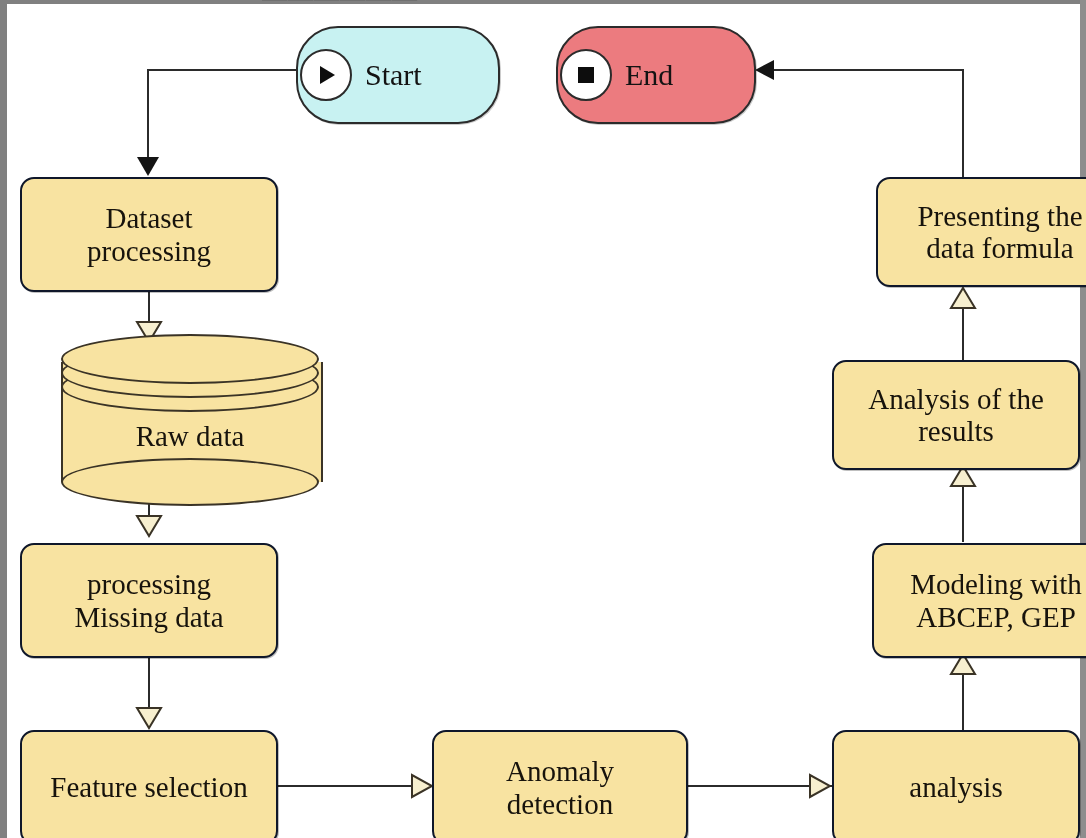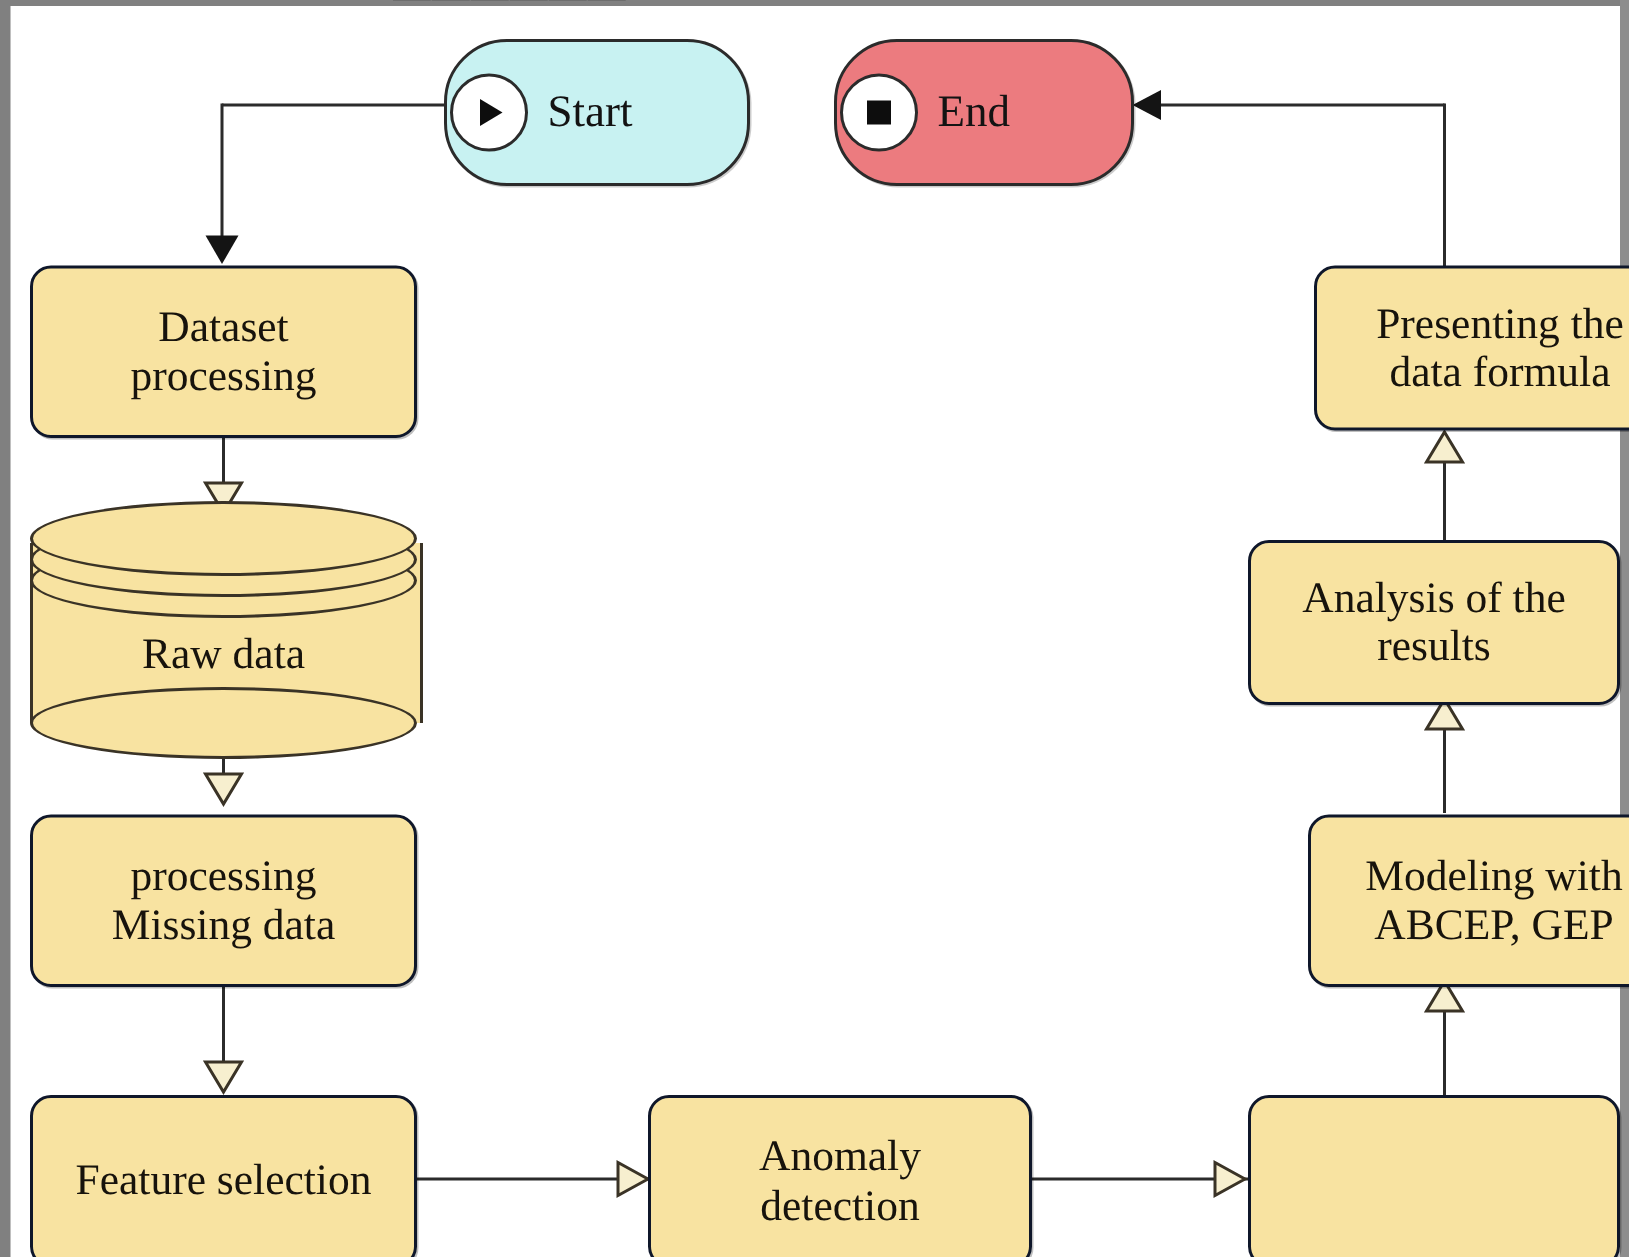--- a/index.html
+++ b/index.html
@@ -40,21 +40,21 @@
   .terminal.start{background:#C8F2F2;}
   .terminal.end{background:#EC7B7F;}
   .term-badge{
     width:48px;height:48px;border-radius:50%;background:#ffffff;
     border:2px solid #2b2b2b;margin-left:2px;
     display:flex;align-items:center;justify-content:center;flex:0 0 auto;
   }
   .term-label{font-size:30px;color:#131313;margin-left:13px;}
 
   
-  .cyl{position:absolute;}
+  .cyl{position:absolute;margin-left:41px;}
   .cyl-body{
     position:absolute;left:0;top:28px;width:100%;height:120px;
     background:#F8E3A1;border-left:2px solid #3a3326;border-right:2px solid #3a3326;
   }
   .cyl-bottom{
     position:absolute;left:0;bottom:-24px;width:100%;height:48px;
     background:#F8E3A1;border:2px solid #3a3326;border-radius:50%;
     box-sizing:border-box;
   }
   .cyl-disc{
@@ -206,20 +206,21 @@
 
   <div class="node proc" style="left:432px;top:730px;width:256px;height:115px;">
     <div>
       <span>Anomaly</span>
       <span>detection</span>
     </div>
   </div>
 
   <div class="node proc" style="left:832px;top:730px;width:248px;height:115px;">
     <div>
+      <span>analysis</span>
     </div>
   </div>
 
   <div class="node proc" style="left:832px;top:543px;width:248px;height:115px;margin-left:40px;">
     <div>
       <span>Modeling with</span>
       <span>ABCEP, GEP</span>
     </div>
   </div>
 

